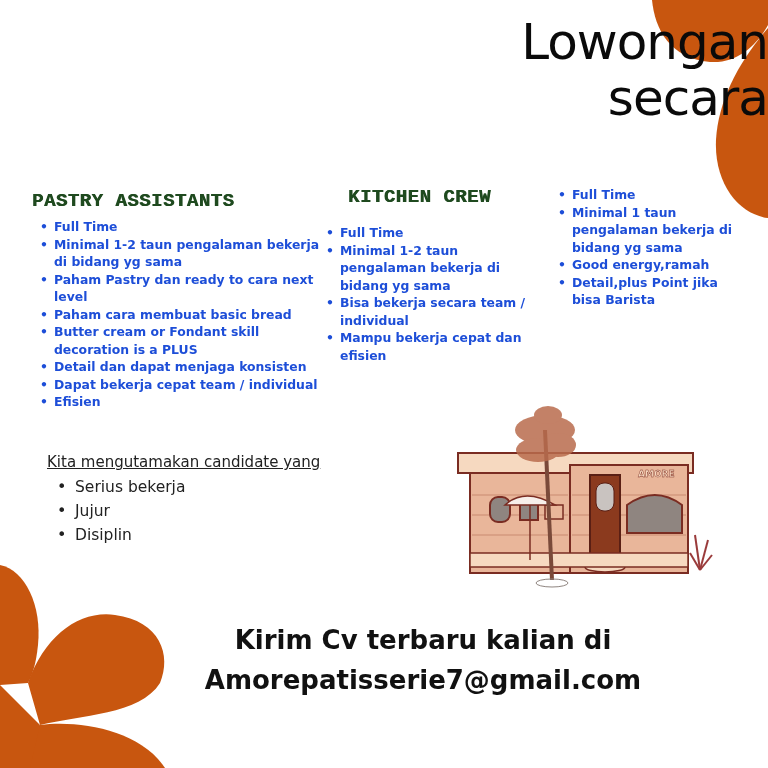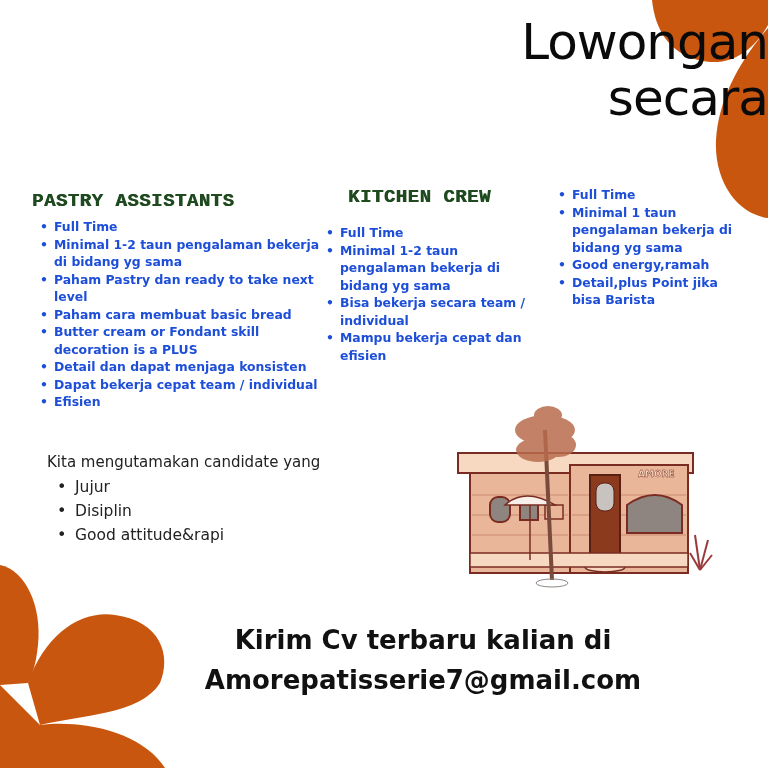--- a/index.html
+++ b/index.html
@@ -5,21 +5,21 @@
     html, body { margin:0; padding:0; }
     body { width:768px; height:768px; position:relative; overflow:hidden; background:#ffffff; font-family:"Liberation Sans", sans-serif; color:#111; }
     .flower { position:absolute; }
     .title { position:absolute; left:0; width:768px; top:14px; text-align:right; font-family:"DejaVu Sans", sans-serif; font-size:50px; line-height:56px; color:#0a0a0a; letter-spacing:-1px; }
     .col { position:absolute; }
     .col h2 { margin:0 0 6px 0; font-family:Liberation Mono, monospace; font-weight:900; font-size:19px; color:#1f4a1f; letter-spacing:0.5px; text-transform:uppercase; text-shadow:0.6px 0 0 #1f4a1f; }
     .col ul { margin:0; padding-left:22px; list-style:none; }
     .col li { position:relative; font-family:"DejaVu Sans", sans-serif; font-weight:bold; font-size:12.4px; line-height:17.5px; color:#1d4ed8; }
     .col li::before { content:"•"; position:absolute; left:-14px; top:0; }
     .pref { position:absolute; left:47px; top:453px; font-family:"DejaVu Sans", sans-serif; }
-    .pref .lead { font-size:15px; color:#222; margin:0 0 4px 0; }
+    .pref .lead { font-size:15px; color:#222; margin:0 0 4px 0;text-decoration:underline; }
     .pref ul { margin:0; padding-left:28px; list-style:none; }
     .pref li { position:relative; font-size:15.5px; line-height:24px; color:#222; }
     .pref li::before { content:"•"; position:absolute; left:-18px; top:0; font-size:16px; }
     .cta { position:absolute; left:0; width:846px; top:620px; text-align:center; font-family:"DejaVu Sans", sans-serif; font-weight:bold; font-size:26px; line-height:40px; color:#111; }
     .shop { position:absolute; left:450px; top:405px; width:270px; height:190px; }
   </style>
 </head>
 <body>
 
 <svg class="flower" style="left:600px;top:0;" width="168" height="225" viewBox="0 0 168 225">
@@ -36,21 +36,21 @@
 <div class="title">
   <div>Lowongan</div>
   <div>secara</div>
 </div>
 
 <div class="col" style="left:32px;top:190px;width:290px;">
   <h2>Pastry Assistants</h2>
   <ul>
     <li>Full Time</li>
     <li>Minimal 1-2 taun pengalaman bekerja di bidang yg sama</li>
-    <li>Paham Pastry dan ready to take next level</li>
+    <li>Paham Pastry dan ready to cara next level</li>
     <li>Paham cara membuat basic bread</li>
     <li>Butter cream or  Fondant skill decoration is a PLUS</li>
     <li>Detail dan dapat menjaga konsisten</li>
     <li>Dapat bekerja cepat team / individual</li>
     <li>Efisien</li>
   </ul>
 </div>
 
 <div class="col" style="left:318px;top:186px;width:210px;">
   <h2 style="margin-left:30px;margin-bottom:16px;">Kitchen Crew</h2>
@@ -67,23 +67,23 @@
     <li>Full Time</li>
     <li>Minimal 1 taun pengalaman bekerja di bidang yg sama</li>
     <li>Good energy,ramah</li>
     <li>Detail,plus Point jika bisa Barista</li>
   </ul>
 </div>
 
 <div class="pref">
   <p class="lead">Kita mengutamakan candidate yang</p>
   <ul>
+    <li> Serius bekerja</li>
     <li>Jujur</li>
     <li>Disiplin</li>
-    <li>Good attitude&amp;rapi</li>
   </ul>
 </div>
 
 <svg class="shop" viewBox="0 0 270 190">
 
   <rect x="8" y="48" width="235" height="20" fill="#f6d9c0" stroke="#7a2c22" stroke-width="2"></rect>
 
   <rect x="20" y="68" width="100" height="100" fill="#e9b69a" stroke="#7a2c22" stroke-width="2"></rect>
 
   <rect x="120" y="60" width="118" height="108" fill="#e9b69a" stroke="#7a2c22" stroke-width="2"></rect>

